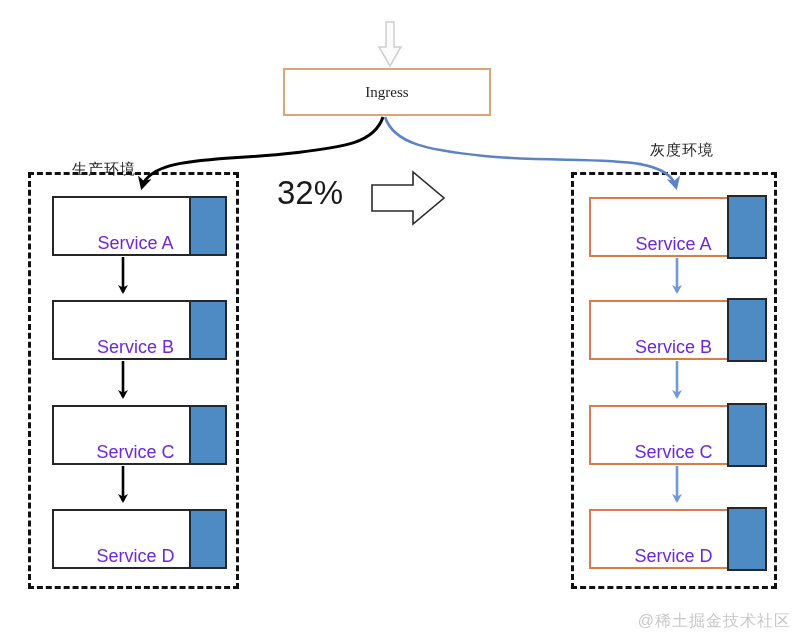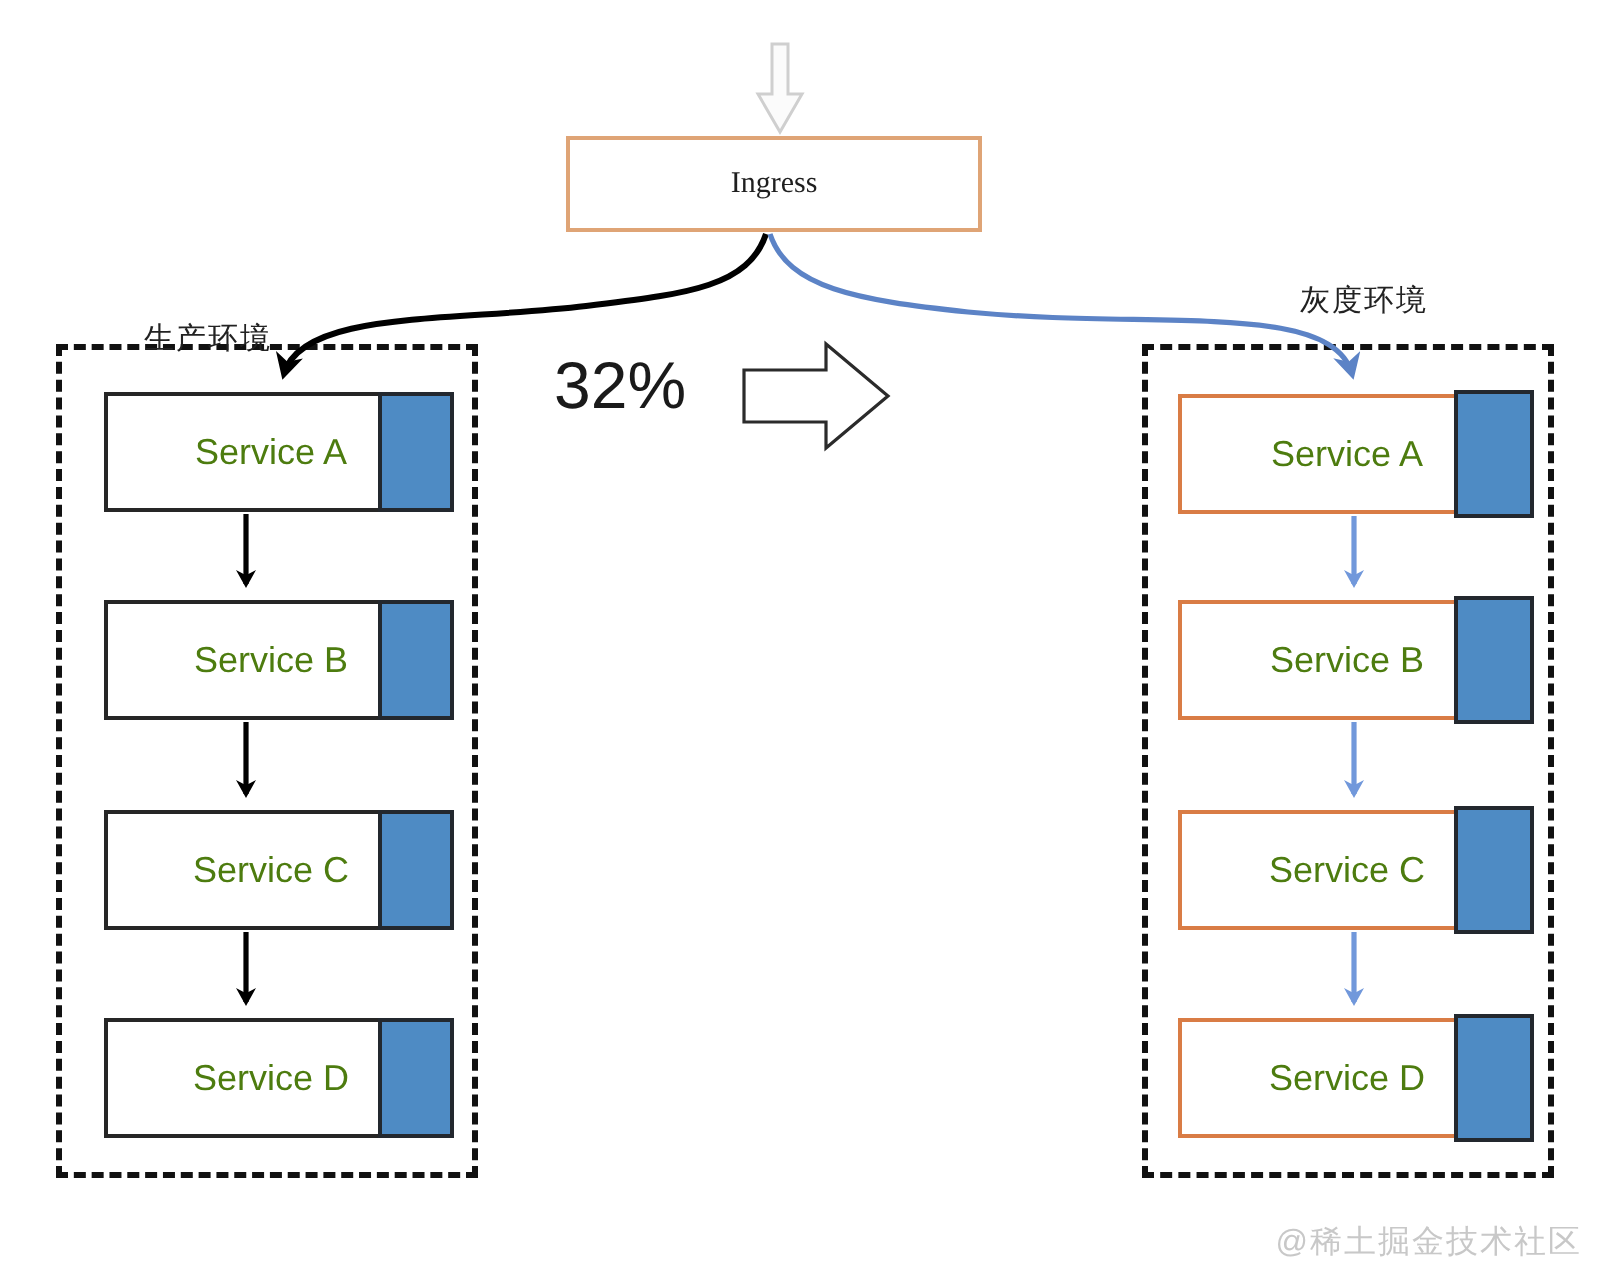--- a/index.html
+++ b/index.html
@@ -53,22 +53,22 @@
     letter-spacing: 1px;
   }
   .env-label.prod   { left: 36px;  top: 160px; margin-left: 36px; }
   .env-label.canary { left: 650px; top: 141px; }
 
   
   .service-node {
     position: absolute;
     width: 175px; height: 60px;
     background: #ffffff;
-    display: flex; align-items: center; justify-content: center;
-    font-size: 18px; color: #4d7c0f;
+    display: flex; align-items: flex-end; justify-content: center;
+    font-size: 18px; color: #6d28d9;
     z-index: 3;
     padding-left: 24px;
   }
   .service-node .service-label {
     display: block;
     padding-right: 32px;
   }
   .service-node.prod   { left: 52px;  border: 2.5px solid #262626; }
   .service-node.canary { left: 589px; width: 177px; border: 2.5px solid #D97C45; }
 

